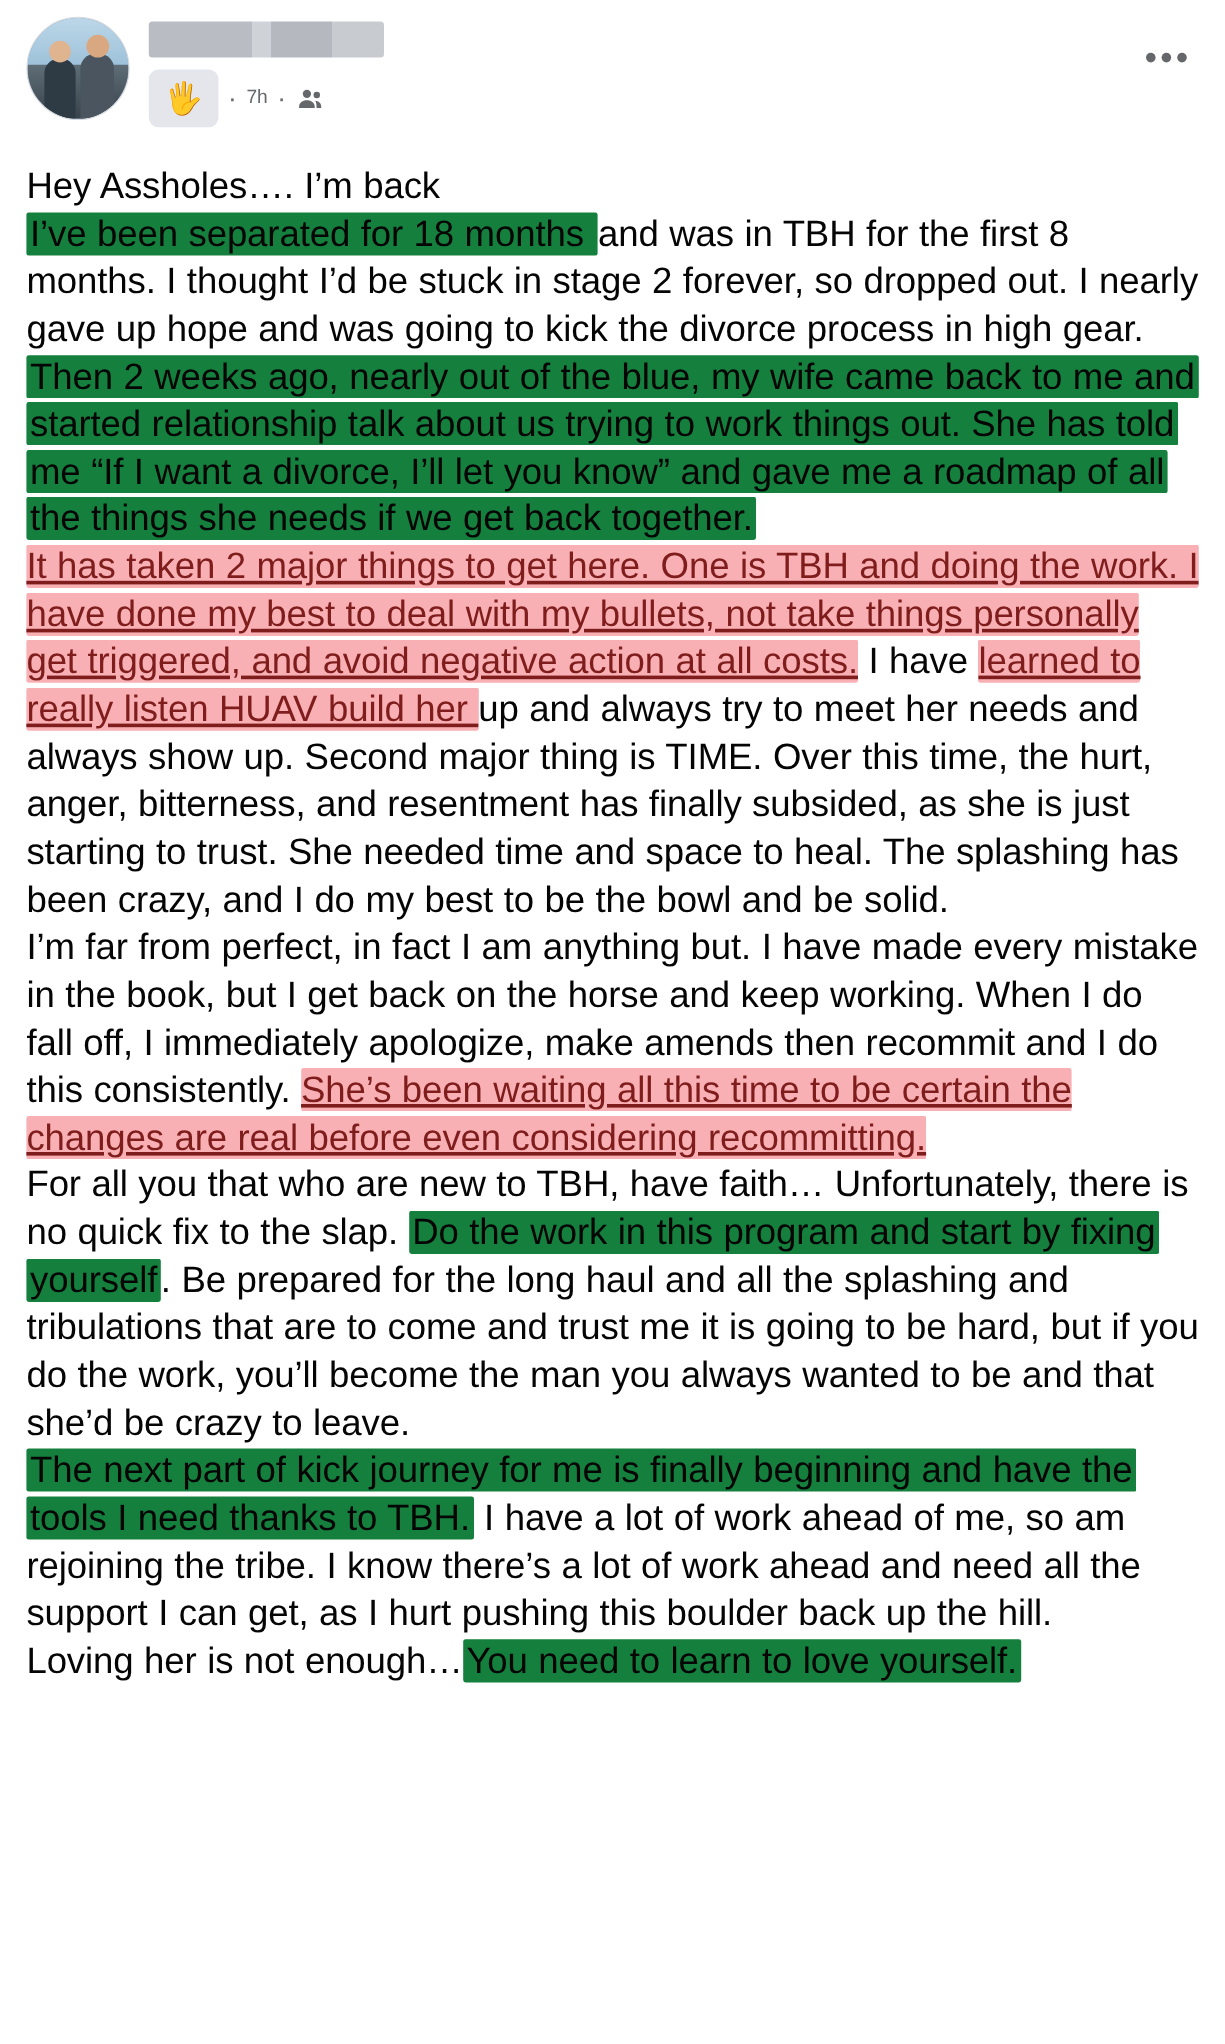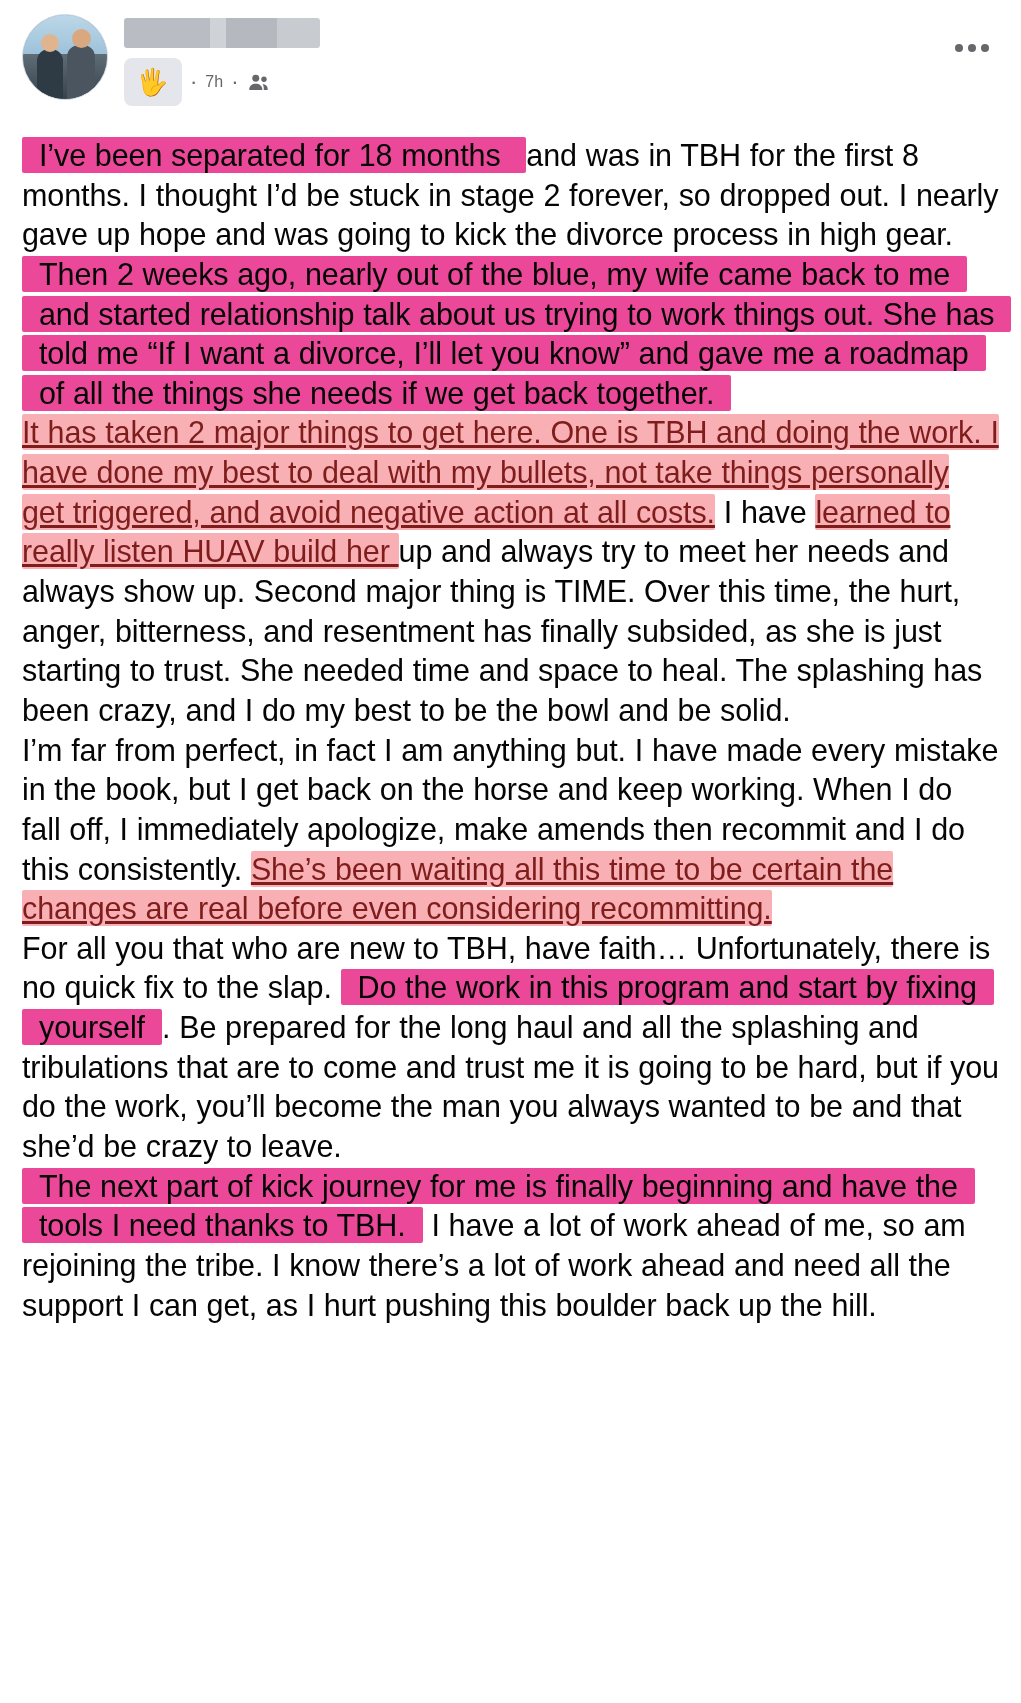--- a/index.html
+++ b/index.html
@@ -127,23 +127,23 @@
     font-size: 30.5px;
     line-height: 1.30;
     color: #050505;
     letter-spacing: -0.1px;
     word-spacing: 0.4px;
     padding-bottom: 10px;
   }
   .post-body p { margin: 0; }
 
   mark.hl-teal {
-    background: #ec4899;
+    background: #15803d;
     color: #050505;
-    padding: 1px 17px;
+    padding: 1px 3px;
     border-radius: 2px;
     box-decoration-break: clone;
     -webkit-box-decoration-break: clone;
   }
   mark.hl-pink {
     background: #f9b0b4;
     color: #7f1d1d;
     padding: 1px 0;
     border-radius: 2px;
     box-decoration-break: clone;
@@ -185,26 +185,28 @@
 
     <div class="more-button">
       <i></i>
       <i></i>
       <i></i>
     </div>
   </div>
 
   <div class="post-body">
 
+    <p><span>Hey Assholes…. I’m back</span></p>
 
     <p><mark class="hl-teal">I’ve been separated for 18 months </mark><span>and was in TBH for the first 8 months. I thought I’d be stuck in stage 2 forever, so dropped out. I nearly gave up hope and was going to kick the divorce process in high gear. </span><mark class="hl-teal">Then 2 weeks ago, nearly out of the blue, my wife came back to me and started relationship talk about us trying to work things out. She has told me “If I want a divorce, I’ll let you know” and gave me a roadmap of all the things she needs if we get back together.</mark></p>
 
     <p><mark class="hl-pink">It has taken 2 major things to get here. One is TBH and doing the work. I have done my best to deal with my bullets, not take things personally get triggered, and avoid negative action at all costs.</mark><span> I have </span><mark class="hl-pink">learned to really listen HUAV build her </mark><span>up and always try to meet her needs and always show up. Second major thing is TIME. Over this time, the hurt, anger, bitterness, and resentment has finally subsided, as she is just starting to trust. She needed time and space to heal. The splashing has been crazy, and I do my best to be the bowl and be solid.</span></p>
 
     <p><span>I’m far from perfect, in fact I am anything but. I have made every mistake in the book, but I get back on the horse and keep working. When I do fall off, I immediately apologize, make amends then recommit and I do this consistently. </span><mark class="hl-pink">She’s been waiting all this time to be certain the changes are real before even considering recommitting.</mark></p>
 
     <p><span>For all you that who are new to TBH, have faith… Unfortunately, there is no quick fix to the slap. </span><mark class="hl-teal">Do the work in this program and start by fixing yourself</mark><span>. Be prepared for the long haul and all the splashing and tribulations that are to come and trust me it is going to be hard, but if you do the work, you’ll become the man you always wanted to be and that she’d be crazy to leave.</span></p>
 
     <p><mark class="hl-teal">The next part of kick journey for me is finally beginning and have the tools I need thanks to TBH.</mark><span> I have a lot of work ahead of me, so am rejoining the tribe. I know there’s a lot of work ahead and need all the support I can get, as I hurt pushing this boulder back up the hill.</span></p>
 
+    <p><span>Loving her is not enough…</span><mark class="hl-teal">You need to learn to love yourself.</mark></p>
 
   </div>
 </div>
 
 </body></html>

